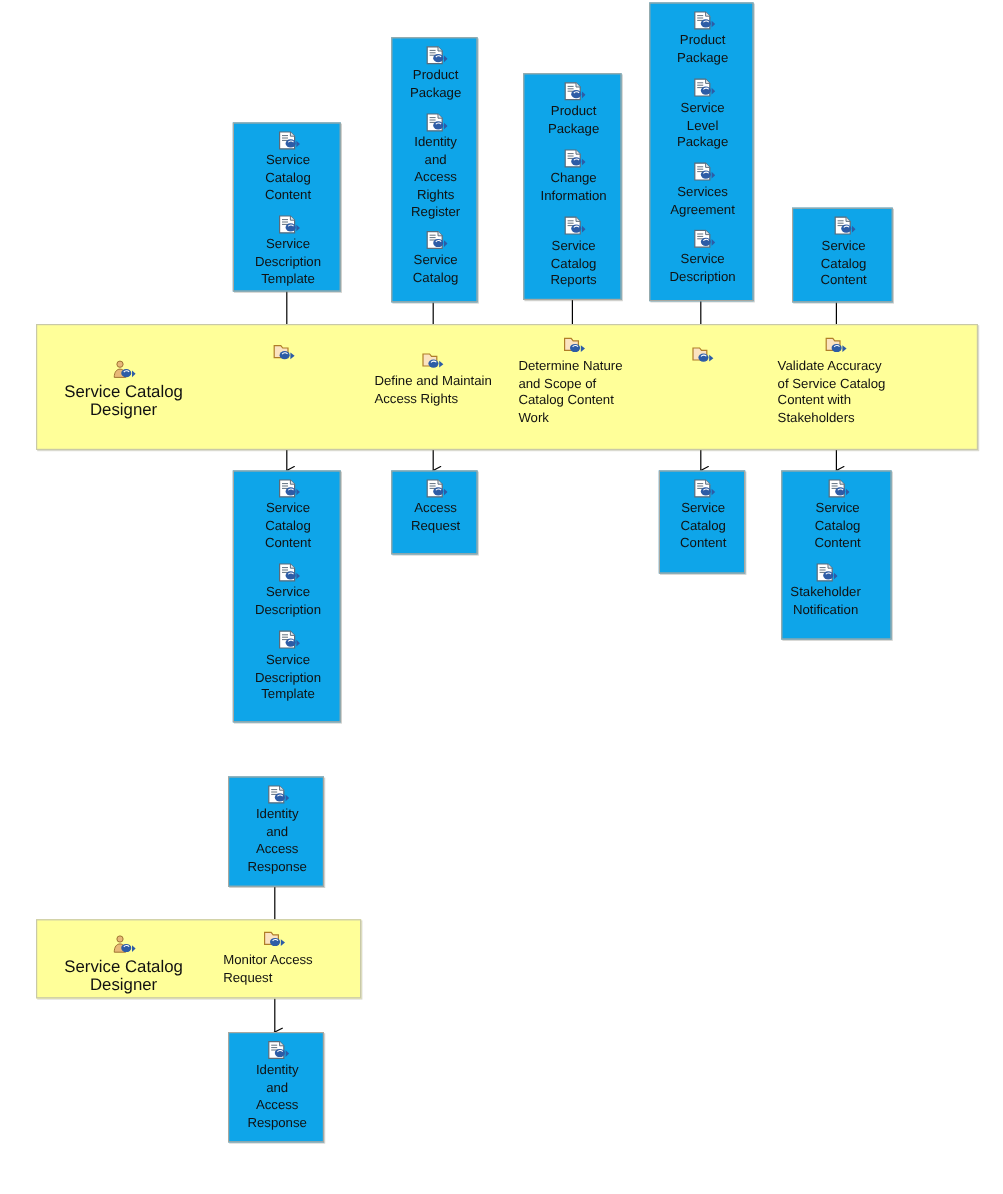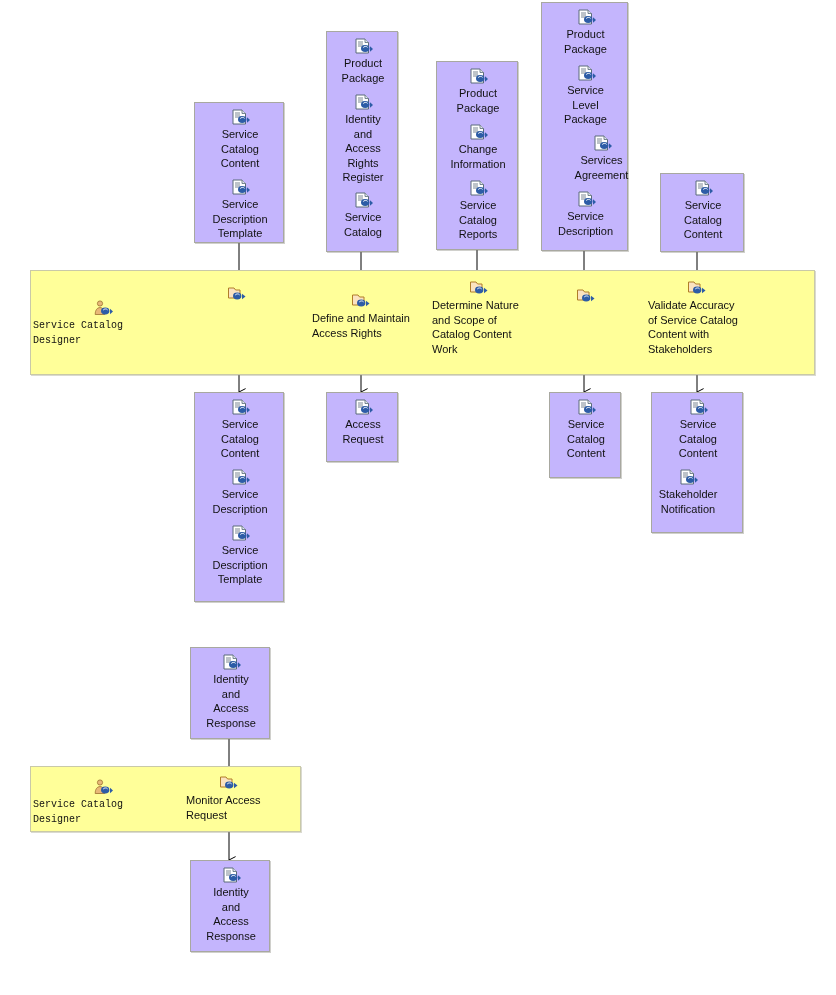--- a/index.html
+++ b/index.html
@@ -16,21 +16,21 @@
   }
   #canvas {
     position: absolute;
     left: 0; top: 0;
     width: 836px;
     height: 995px;
   }
   .node {
     position: absolute;
     box-sizing: border-box;
-    background: #c4b5fd;
+    background: #0ea5e9;
     border: 1px solid #a8a8a0;
     box-shadow: 1px 1px 0 rgba(120,120,110,0.35);
   }
   .lane {
     position: absolute;
     box-sizing: border-box;
     background: #ffff99;
     border: 1px solid #c9c9a8;
     box-shadow: 1px 1px 0 rgba(150,150,120,0.35);
   }
@@ -56,24 +56,23 @@
     position: absolute;
     color: #111111;
     font-size: 11px;
     line-height: 14.5px;
   }
   .act-item .lbl { display: block; white-space: pre-line; text-align: left; }
   .act-ico { display: block; width: 22px; height: 18px; margin-bottom: 1px; }
   .role-item {
     position: absolute;
     color: #111111;
-    font-size: 10px;
+    font-size: 14px;
     line-height: 14.5px;
-    text-align: left;
-    font-family: Liberation Mono, monospace;
+    text-align: center;
   }
   .role-ico { display: block; width: 22px; height: 18px; margin: 0 auto 1px auto; }
   svg.links {
     position: absolute;
     left: 0; top: 0;
     width: 836px;
     height: 995px;
     pointer-events: none;
   }
 </style>
@@ -296,21 +295,21 @@
           </g>
           <path d="M8,10.5 a4.2,3.4 0 1,0 8.4,0 a4.2,3.4 0 1,0 -8.4,0" fill="#2d5ca6"></path>
           <path d="M17,8.2 L20,11 L17,13.8 Z" fill="#2d5ca6"></path>
           <path d="M10.2,9.6 a2.5,2 0 0,1 4.4,-0.2" fill="none" stroke="#ffffff" stroke-width="0.9"></path>
         </svg>
       </span>
       <span class="lbl">Service
 Level
 Package</span>
     </div>
-    <div class="item" style="left:0px; top:132px; width:87px;padding-left:16px;">
+    <div class="item" style="left:0px; top:132px; width:87px;">
       <span class="ico">
         <svg viewBox="0 0 20 17" width="20" height="17">
           <path d="M3,1 L12,1 L15.5,4.5 L15.5,15 L3,15 Z" fill="#ffffff" stroke="#5b6b7a" stroke-width="1"></path>
           <path d="M12,1 L12,4.5 L15.5,4.5" fill="#dfe6ec" stroke="#5b6b7a" stroke-width="0.8"></path>
           <g stroke="#5b6b7a" stroke-width="0.8">
             <line x1="5" y1="4" x2="10" y2="4"></line>
               <line x1="5" y1="6" x2="10" y2="6"></line>
             <line x1="5" y1="8" x2="12" y2="8"></line>
           </g>
           <path d="M8,10.5 a4.2,3.4 0 1,0 8.4,0 a4.2,3.4 0 1,0 -8.4,0" fill="#2d5ca6"></path>

